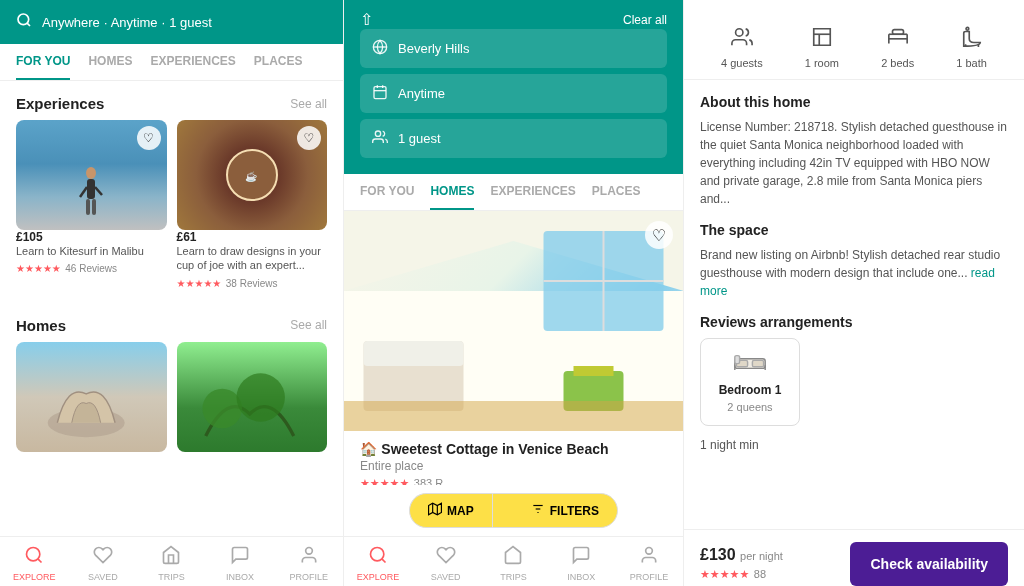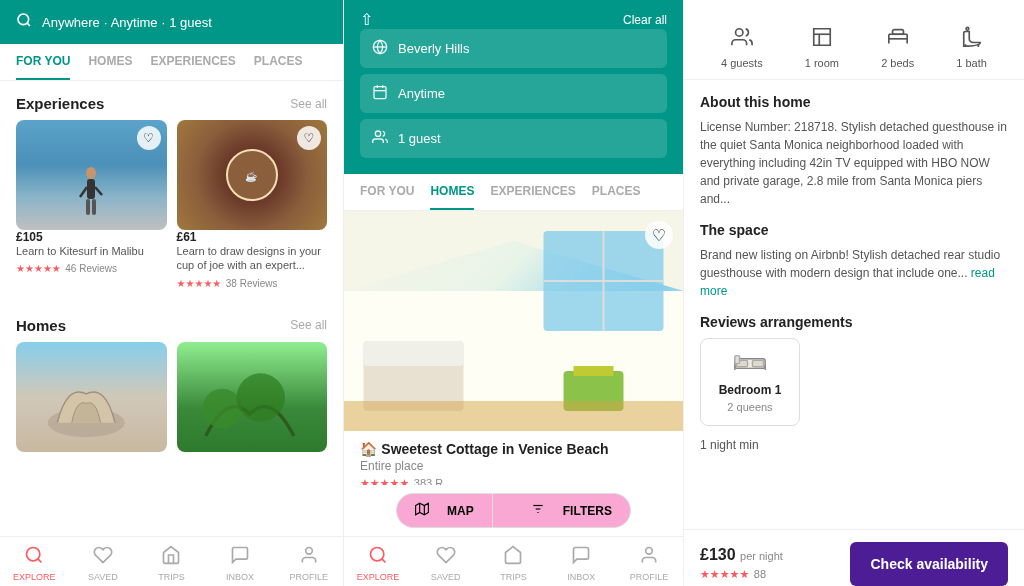--- a/index.html
+++ b/index.html
@@ -234,25 +234,25 @@
       display: flex;
       justify-content: center;
       gap: 0;
       padding: 8px 16px;
     }
     .map-btn, .filter-btn {
       padding: 8px 18px;
       font-size: 12px;
       font-weight: 600;
       cursor: pointer;
-      background: #f9a8d4;
+      background: #fde047;
       border: 1px solid #ddd;
       display: flex;
       align-items: center;
-      gap: 18px;
+      gap: 5px;
     }
     .map-btn {
       border-radius: 20px 0 0 20px;
       border-right: none;
     }
     .filter-btn {
       border-radius: 0 20px 20px 0;
       padding-left: 38px;
     }
 

